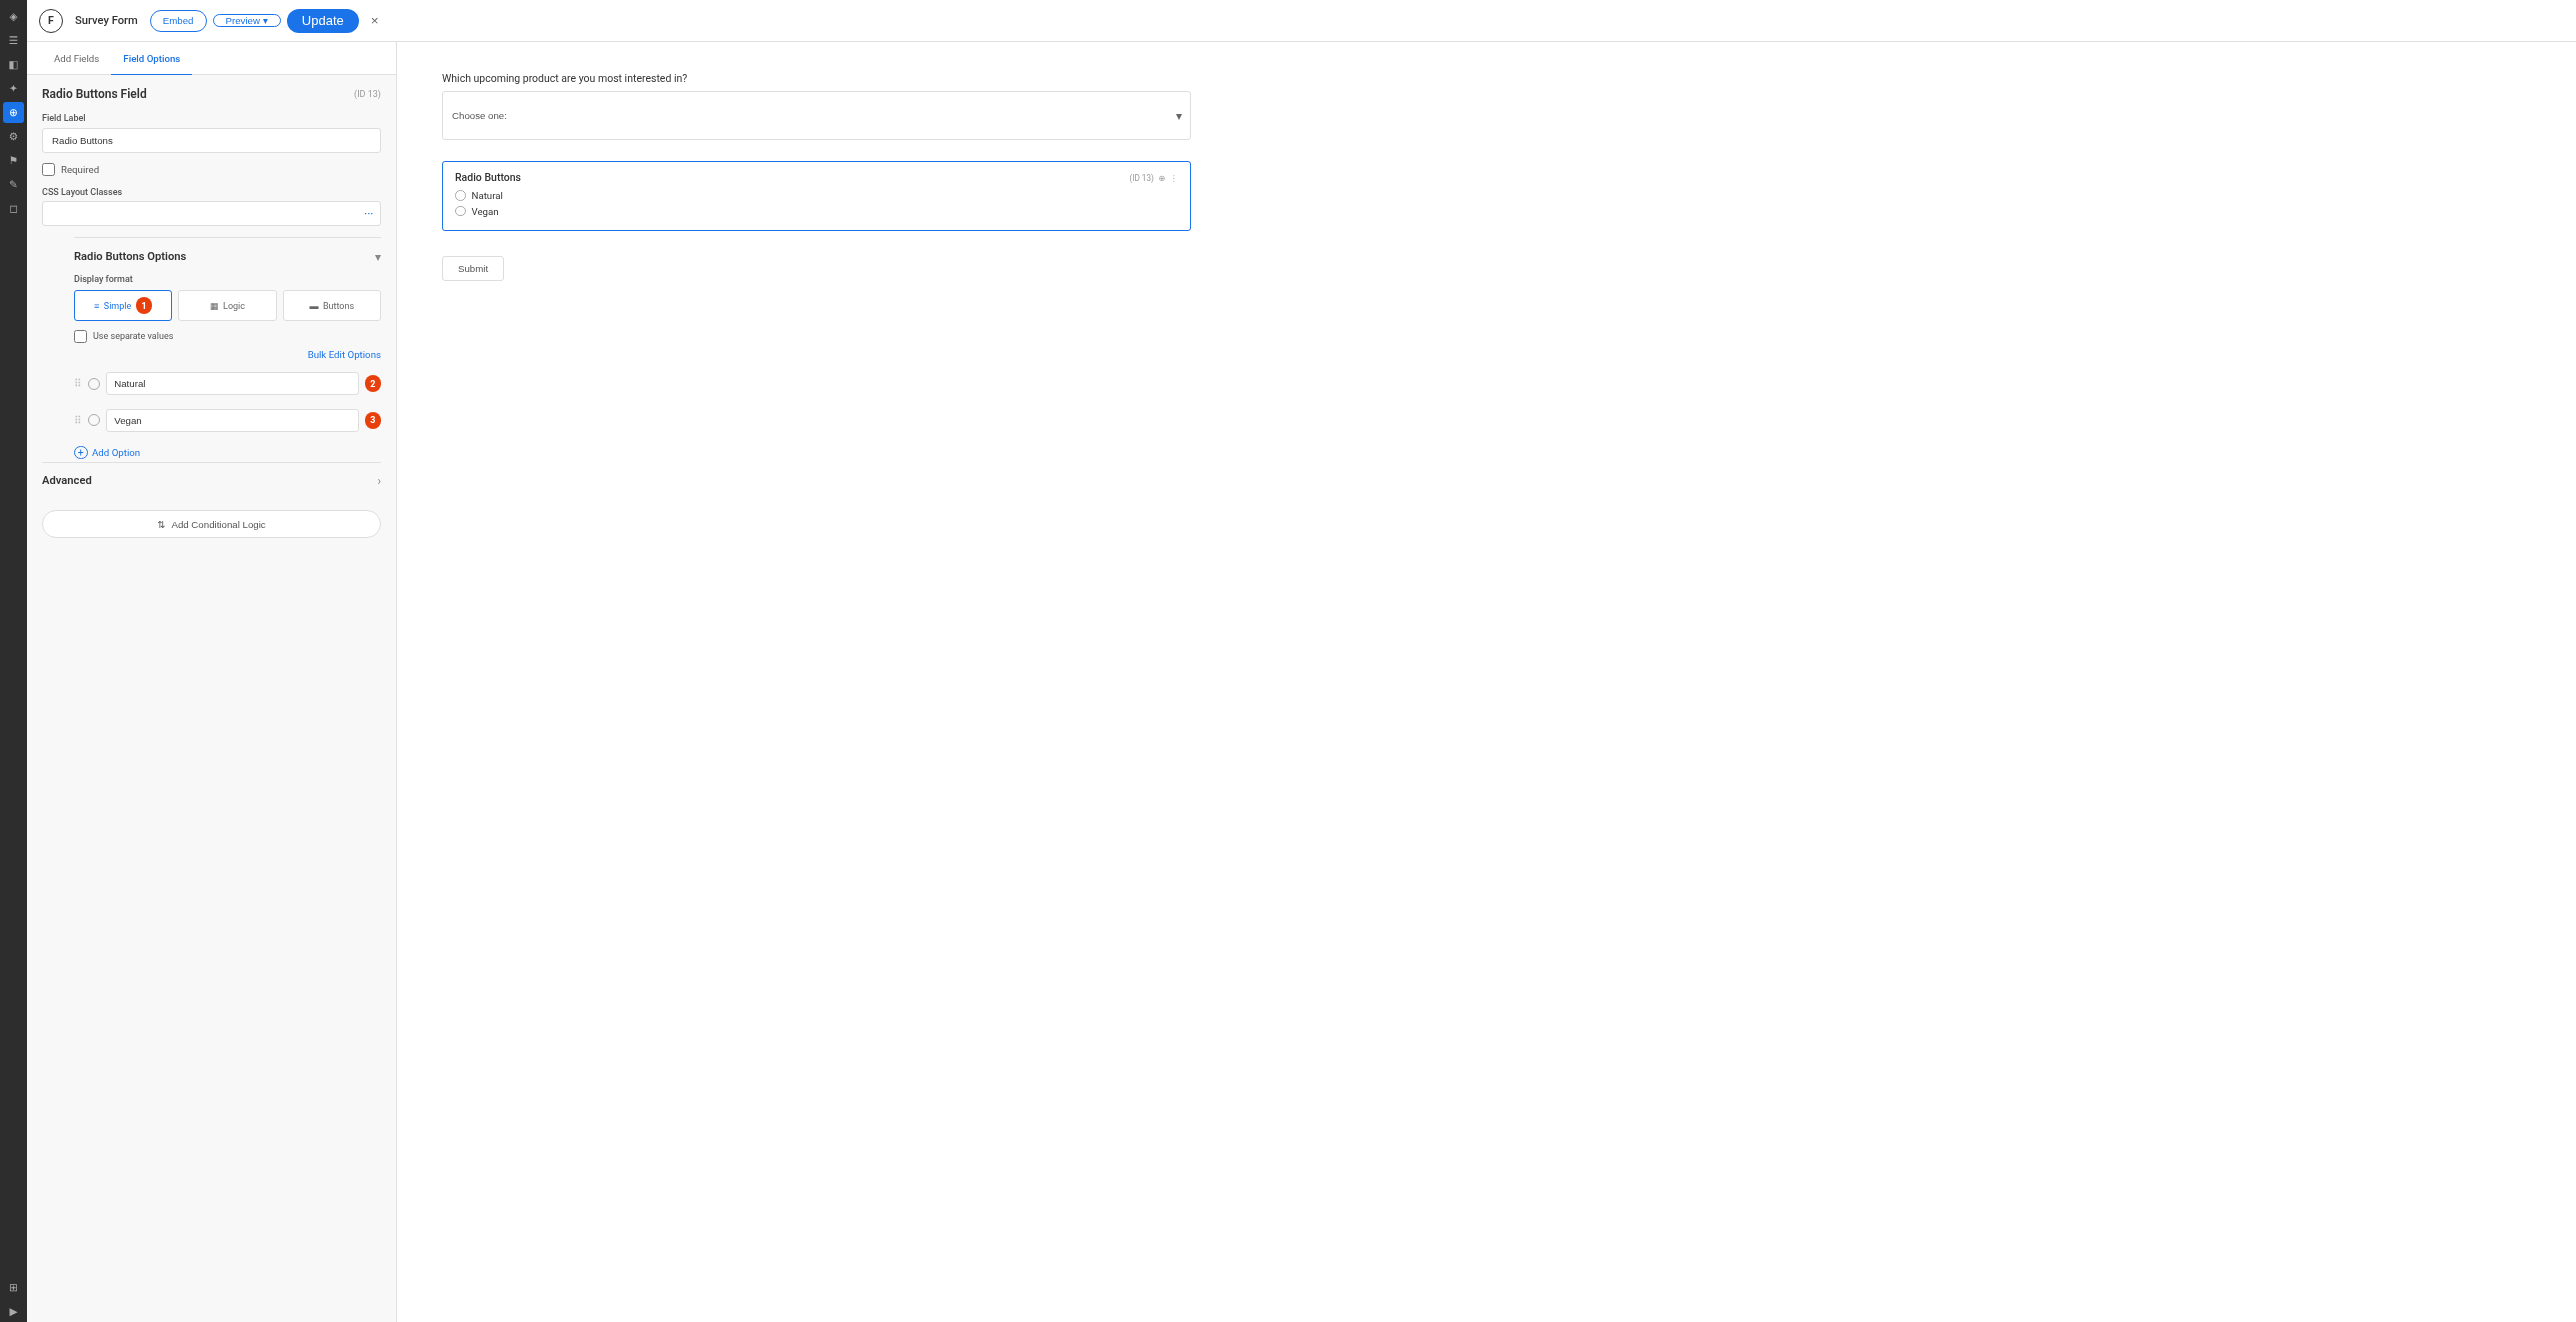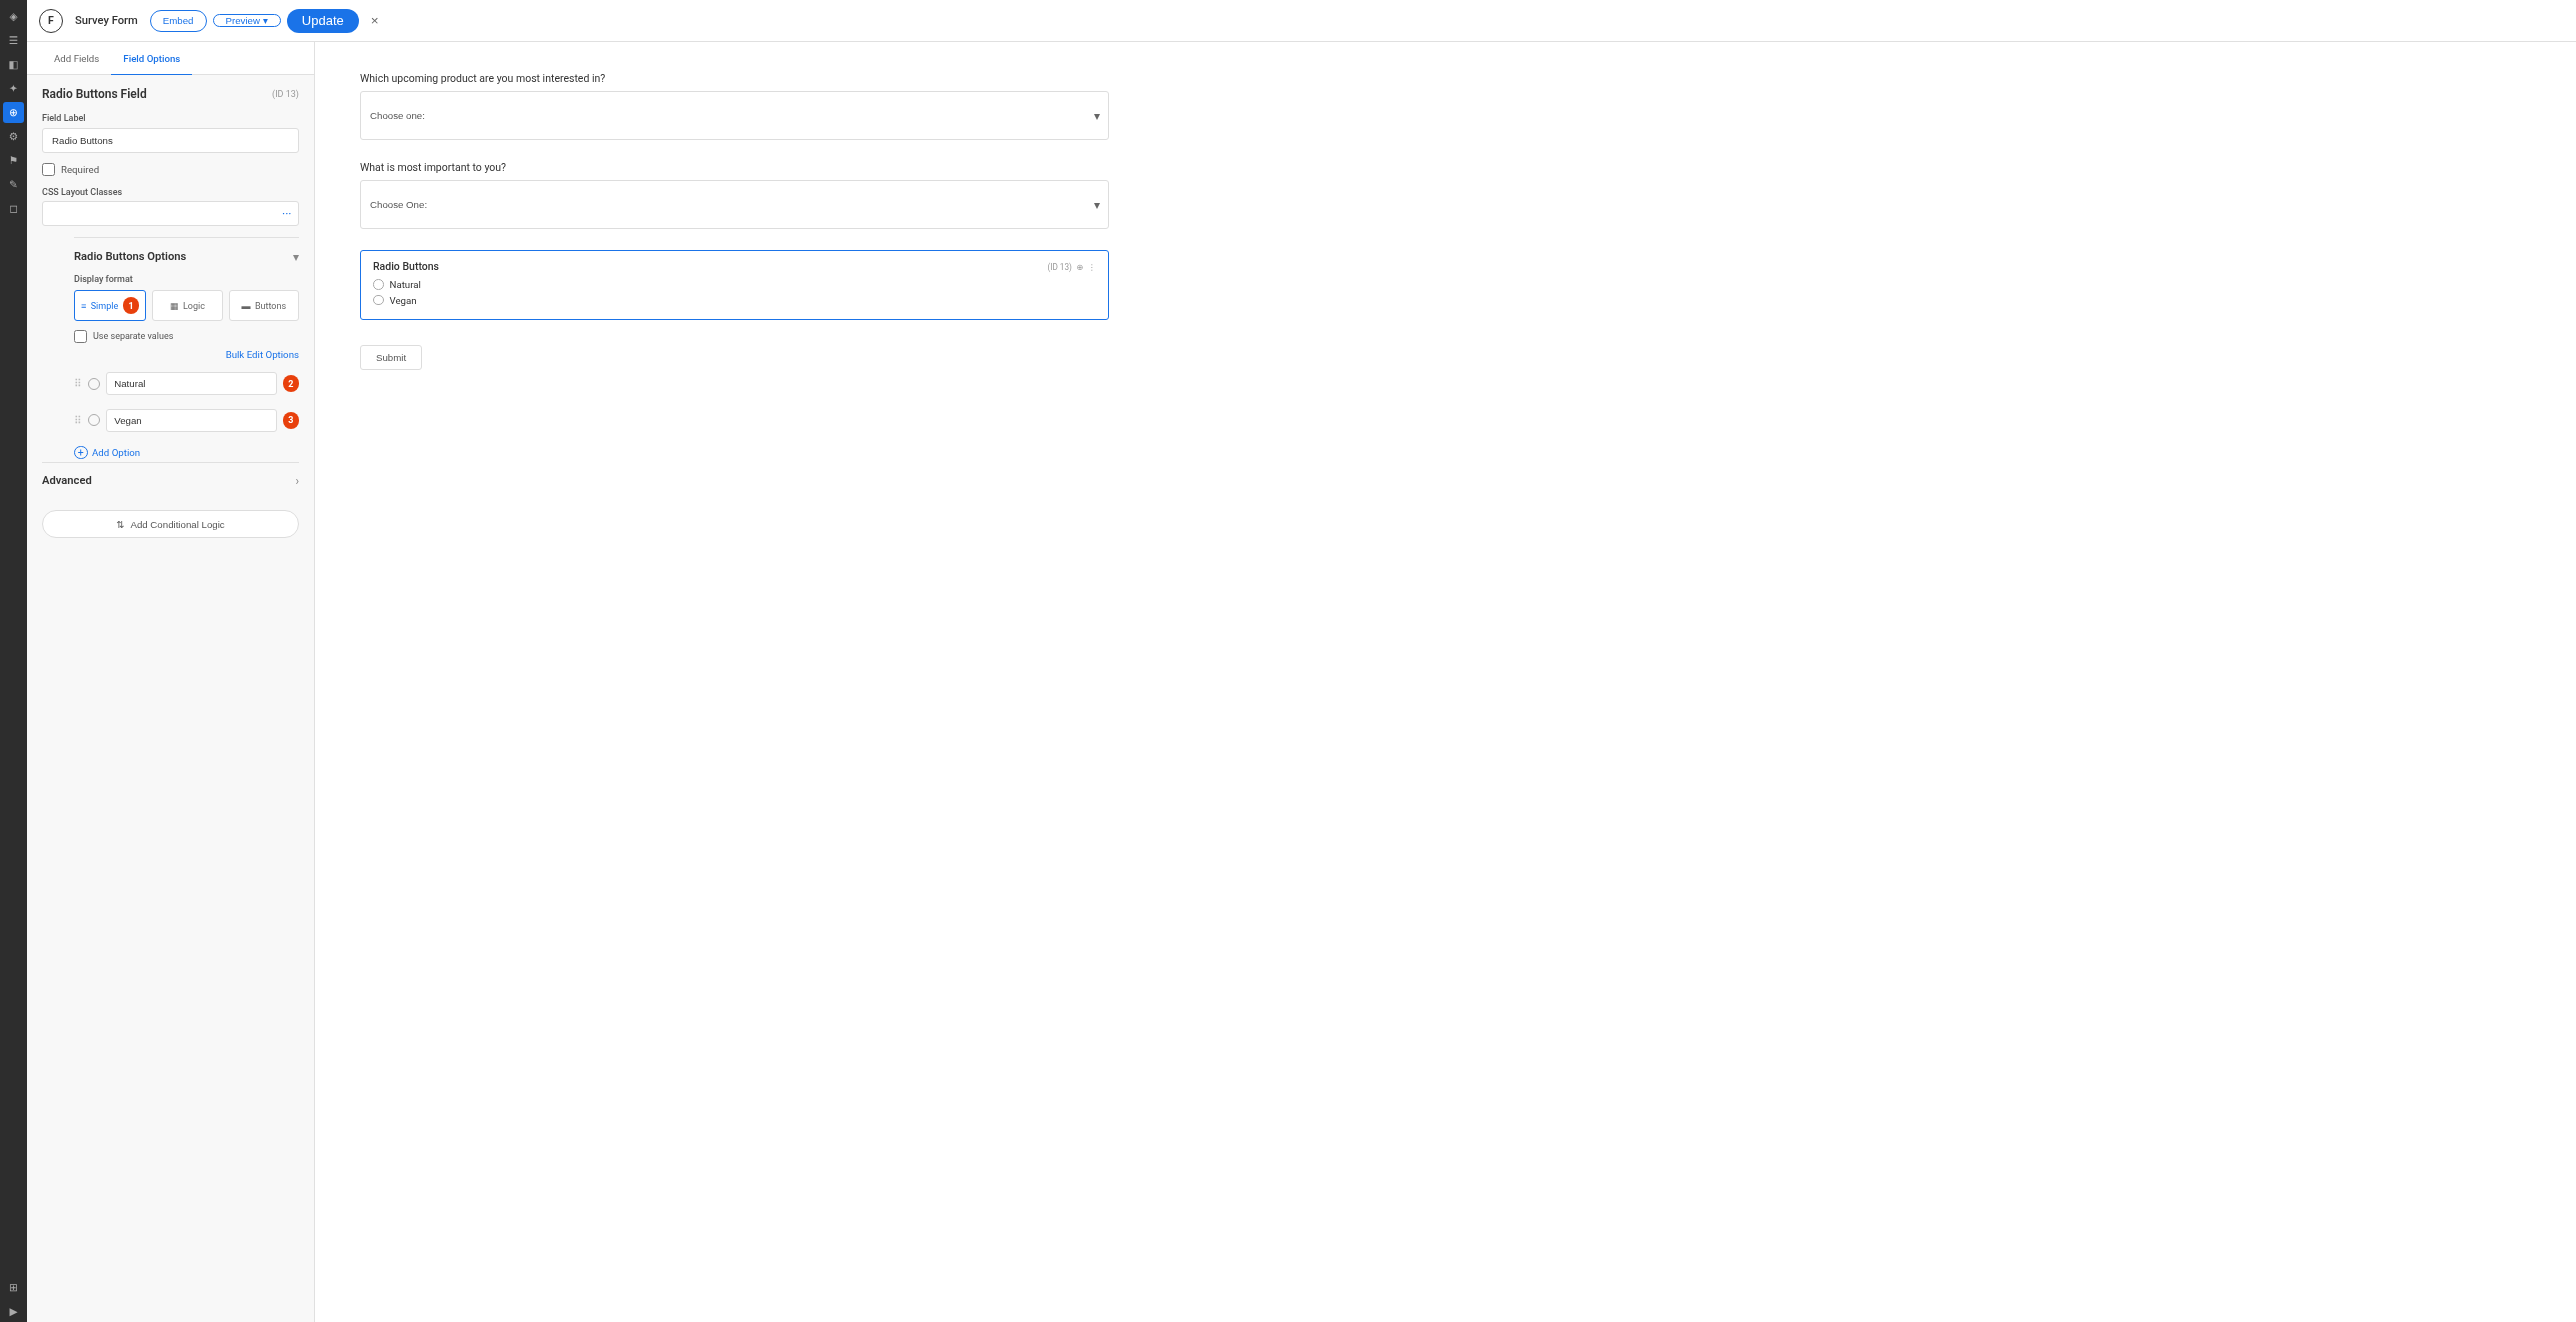--- a/index.html
+++ b/index.html
@@ -136,21 +136,21 @@
 
     
     .body-layout {
       flex: 1;
       display: flex;
       overflow: hidden;
     }
 
     
     .left-panel {
-      width: 288px;
+      width: 370px;
       background: #f8f8f8;
       border-right: 0.7px solid #e0e0e0;
       display: flex;
       flex-direction: column;
       overflow-y: auto;
     }
 
     
     .panel-tabs {
       display: flex;
@@ -657,26 +657,20 @@
 
         
         <div class="preview-field">
           <div class="preview-question">Which upcoming product are you most interested in?</div>
           <div class="preview-select-wrapper">
             <select><option>Choose one:</option></select>
           </div>
         </div>
 
         
-        <div class="preview-field">
-          <div class="preview-question">What is most important to you?</div>
-          <div class="preview-select-wrapper">
-            <select><option>Choose One:</option></select>
-          </div>
-        </div>
 
         
         <div class="preview-field">
           <div class="active-field-box">
             <div class="active-field-header">
               <span class="active-field-name">Radio Buttons</span>
               <div class="active-field-id">
                 <span>(ID 13)</span>
                 <span>⊕</span>
                 <span>⋮</span>

